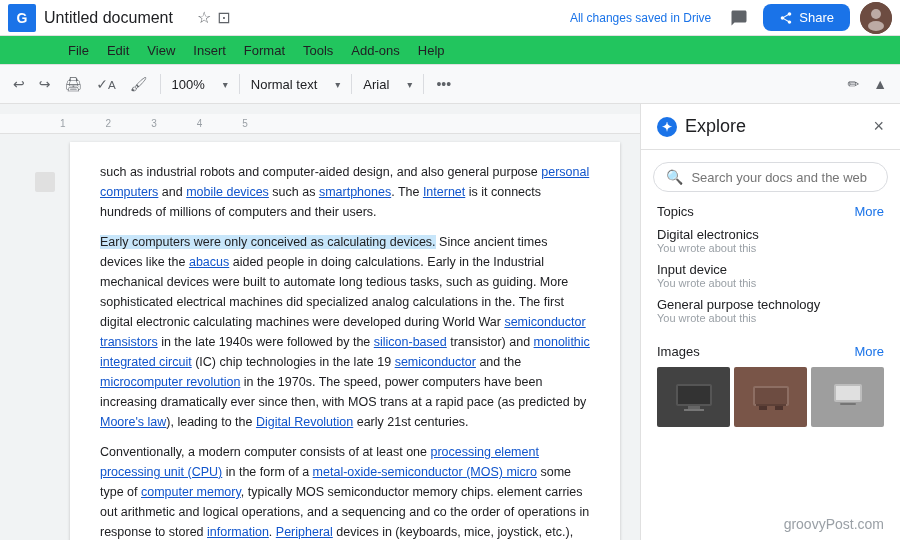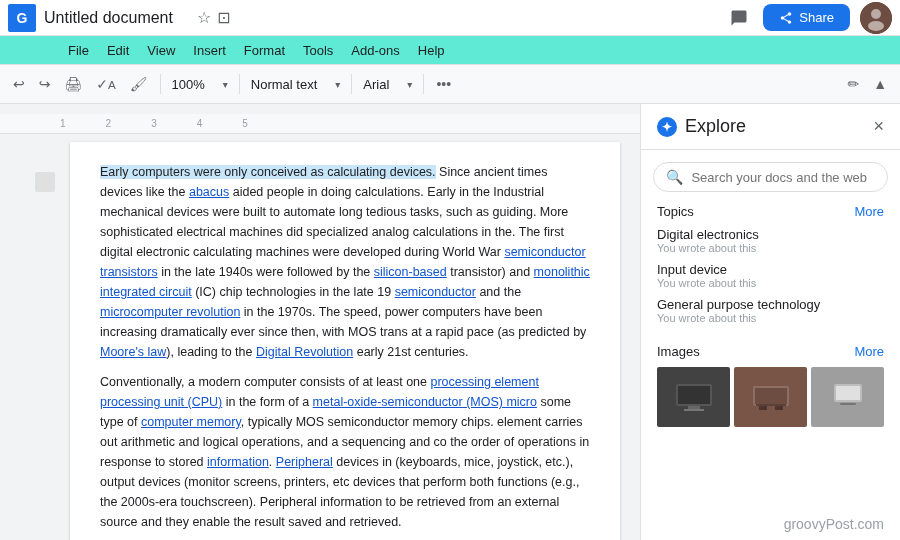--- a/index.html
+++ b/index.html
@@ -16,21 +16,21 @@
     #star-icon { color: #5f6368; margin-right: 6px; font-size: 16px; cursor: pointer; }
     #folder-icon { color: #5f6368; font-size: 16px; cursor: pointer; }
     #title-spacer { flex: 1; }
     #autosave-text { font-size: 12px; color: #1a73e8; margin-right: 12px; }
     #chat-icon-btn { width: 32px; height: 32px; border: none; background: transparent; cursor: pointer; display: flex; align-items: center; justify-content: center; margin-right: 8px; }
     #share-btn { background: #1a73e8; color: white; border: none; border-radius: 8px; padding: 6px 16px; font-size: 13px; cursor: pointer; display: flex; align-items: center; gap: 6px; margin-right: 10px; }
     #avatar { width: 32px; height: 32px; border-radius: 50%; background: #6d4c41; overflow: hidden; display: flex; align-items: center; justify-content: center; }
 
     
     #menu-bar {
-      display: flex; align-items: center; background: #5eead4;
+      display: flex; align-items: center; background: #22c55e;
       padding: 2px 60px; height: 28px; gap: 2px;
     }
     .menu-item { padding: 3px 8px; font-size: 13px; color: #202124; cursor: pointer; border-radius: 3px; }
 
     
     #toolbar {
       display: flex; align-items: center; background: #f8f9fa;
       padding: 3px 8px; height: 40px; border-bottom: 1px solid #e0e0e0;
       border-top: 1px solid #e0e0e0; gap: 4px;
     }
@@ -91,20 +91,21 @@
 <body>
 
 <div id="title-bar">
   <div id="docs-logo">
     <span>G</span>
   </div>
   <span id="doc-title">Untitled document</span>
   <span id="star-icon">☆</span>
   <span id="folder-icon">⊡</span>
   <div id="title-spacer"></div>
+  <span id="autosave-text">All changes saved in Drive</span>
   <button id="chat-icon-btn">
     <svg width="18" height="18" viewBox="0 0 24 24" fill="#5f6368">
         <path d="M20 2H4c-1.1 0-2 .9-2 2v18l4-4h14c1.1 0 2-.9 2-2V4c0-1.1-.9-2-2-2z"></path>
       </svg>
   </button>
   <button id="share-btn">
     <svg width="14" height="14" viewBox="0 0 24 24" fill="white">
         <path d="M18 16.08c-.76 0-1.44.3-1.96.77L8.91 12.7c.05-.23.09-.46.09-.7s-.04-.47-.09-.7l7.05-4.11c.54.5 1.25.81 2.04.81 1.66 0 3-1.34 3-3s-1.34-3-3-3-3 1.34-3 3c0 .24.04.47.09.7L8.04 9.81C7.5 9.31 6.79 9 6 9c-1.66 0-3 1.34-3 3s1.34 3 3 3c.79 0 1.5-.31 2.04-.81l7.12 4.16c-.05.21-.08.43-.08.65 0 1.61 1.31 2.92 2.92 2.92 1.61 0 2.92-1.31 2.92-2.92s-1.31-2.92-2.92-2.92z"></path>
       </svg>
     <span>Share</span>
@@ -166,20 +167,28 @@
       <span style="margin-right:40px">3</span>
       <span style="margin-right:40px">4</span>
       <span>5</span>
     </div>
     <div style="display:flex; padding-top:8px;">
       <div id="left-margin">
         <div class="margin-icon"></div>
       </div>
       <div id="page">
         <div class="paragraph">
+          such as industrial robots and computer-aided design, and also general purpose
+          <a class="doc-link">personal computers</a> and 
+          <a class="doc-link">mobile devices</a> such as 
+          <a class="doc-link">smartphones</a>. The 
+          <a class="doc-link">Internet</a> is 
+          it connects hundreds of millions of computers and their users.
+        </div>
+        <div class="paragraph">
           <span class="highlight">Early computers were only conceived as calculating devices.</span> Since ancient times 
           devices like the <a class="doc-link">abacus</a> aided people in doing calculations. Early in the Industrial 
           mechanical devices were built to automate long tedious tasks, such as guiding. 
           More sophisticated electrical machines did specialized analog calculations in the. 
           The first digital electronic calculating machines were developed during World War 
           <a class="doc-link">semiconductor transistors</a> in the late 1940s were followed by the 
           <a class="doc-link">silicon-based</a> 
           transistor) and <a class="doc-link">monolithic integrated circuit</a> (IC) chip technologies in the late 19 
           <a class="doc-link">semiconductor</a> and the <a class="doc-link">microcomputer revolution</a> in the 1970s. The speed, power 
           computers have been increasing dramatically ever since then, with MOS trans 

